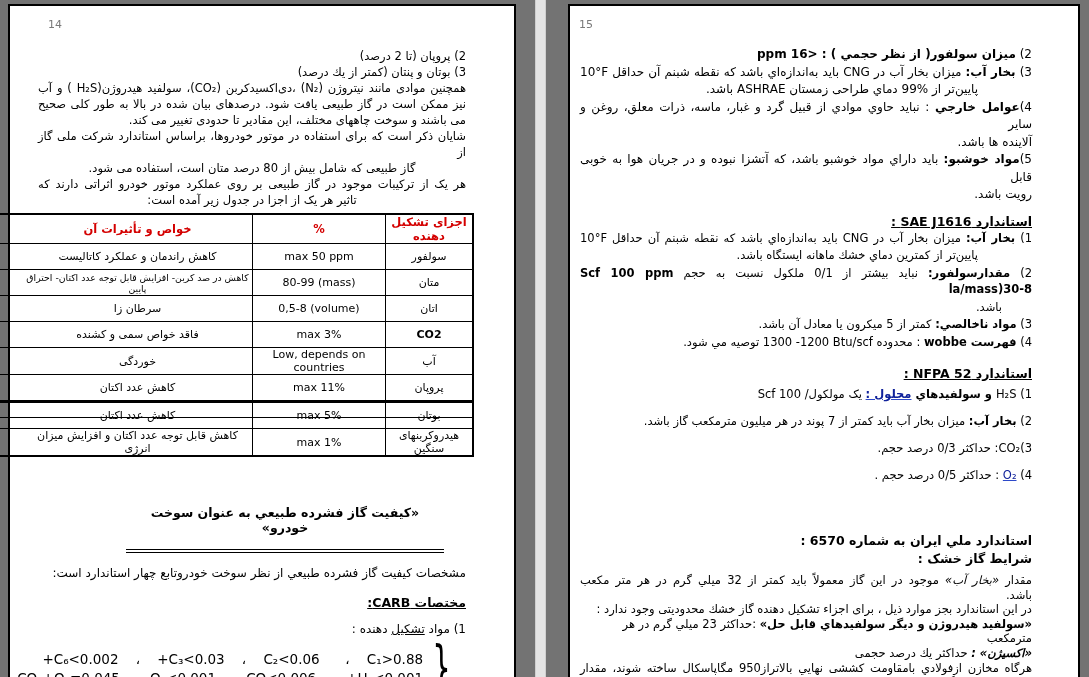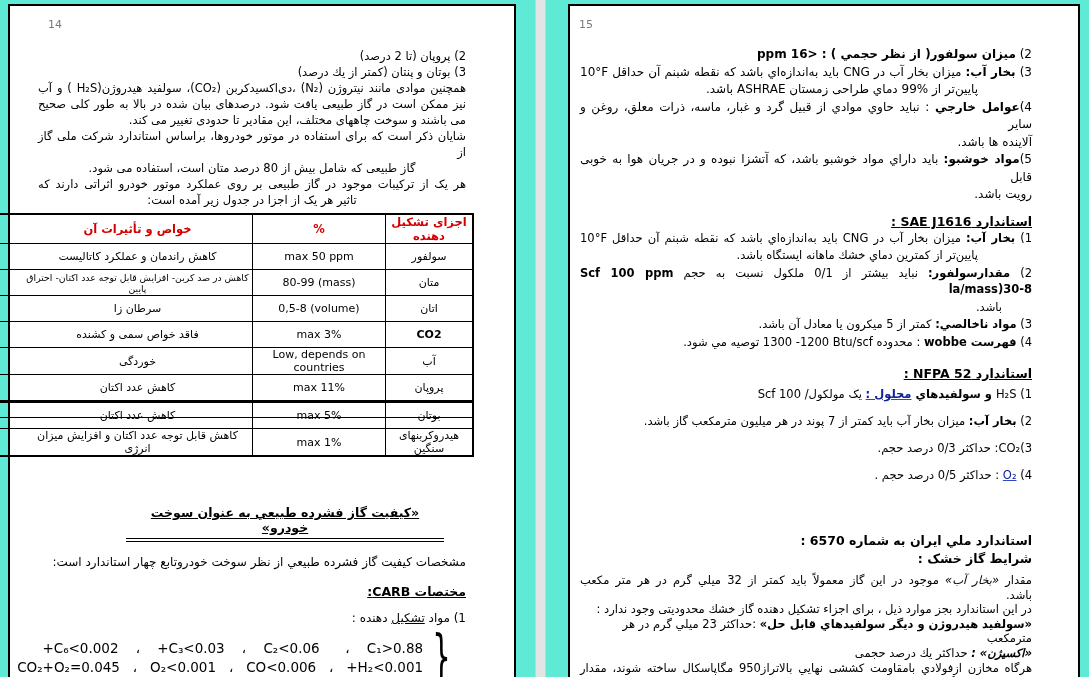--- a/index.html
+++ b/index.html
@@ -1,17 +1,17 @@
 <!DOCTYPE html>
 <html lang="fa"><head>
 <meta charset="utf-8">
 <style>
   html,body{margin:0;padding:0;background:#ffffff;}
   body{font-family:"DejaVu Sans", sans-serif;color:#000;}
-  .canvas{position:relative;width:1089px;height:677px;overflow:hidden;background:#5eead4;}
+  .canvas{position:relative;width:1089px;height:677px;overflow:hidden;background:#737373;}
   .page{position:absolute;top:4px;height:700px;background:#fff;border:2px solid #000;box-sizing:border-box;direction:rtl;}
   .p14{left:8px;width:508px;}
   .p15{left:568px;width:512px;}
   .vscroll{position:absolute;left:535px;top:0;width:11px;height:677px;background:#e4e4e4;border-left:1px solid #cfcfcf;border-right:1px solid #cfcfcf;box-sizing:border-box;}
   .pagenum{position:absolute;top:12px;font-size:11px;color:#7a7a7a;direction:ltr;}
   .pn14{left:38px;}
   .pn15{left:9px;}
   .content{position:absolute;top:0;left:0;right:12px;}
   .c14{padding:42px 36px 0 28px;}
   .c15{padding:40px 34px 0 10px;}
@@ -29,21 +29,21 @@
   table.gastable{border-collapse:collapse;border:2px solid #000;width:449px;margin:5px -8px 0 0;table-layout:fixed;}
   .gastable th,.gastable td{border:1px solid #000;text-align:center;vertical-align:middle;padding:0 2px;height:25px;font-size:11px;overflow:hidden;}
   .gastable th{color:#d40000;font-weight:bold;font-size:11.5px;height:26px;}
   .gastable .c-comp{width:82px;}
   .gastable .c-pct{width:128px;}
   .gastable .c-eff{width:225px;padding-left:32px;}
   .gastable tbody tr:nth-child(2) .c-eff{font-size:9.3px;}
   .gastable tr.tt td{border-top:3px solid #000;}
   .gastable tr.struck td{position:relative;}
   .gastable tr.struck td::after{content:"";position:absolute;left:-2px;right:-2px;top:54%;border-top:1.6px solid #000;}
-  .qhead{margin:48px 22px 0 88px;text-align:center;font-size:12.5px;border-bottom:4px double #000;padding-bottom:3px;text-decoration:underline;}
+  .qhead{margin:48px 22px 0 88px;text-align:center;font-size:12.5px;border-bottom:4px double #000;padding-bottom:14px;}
   .qtext{margin-top:13px;font-size:12px;}
   .carbhead{margin-top:15px;font-size:12.5px;text-align:right;}
   .carbitem .line{margin-top:12px;font-size:12px;}
   .formulas{display:flex;justify-content:flex-end;align-items:center;direction:ltr;margin:8px 6px 0 0;}
   .flines{display:flex;flex-direction:column;align-items:flex-end;row-gap:3px;}
   .fline{white-space:pre;font-size:13.5px;direction:ltr;}
   .brace{font-size:58px;line-height:0.85;transform:scaleX(0.5);margin-left:0px;font-weight:400;}
   
   .sec15 .line{font-size:12px;line-height:17.5px;}
   .stdhead{margin-top:10px;font-size:12.5px;text-align:right;}

